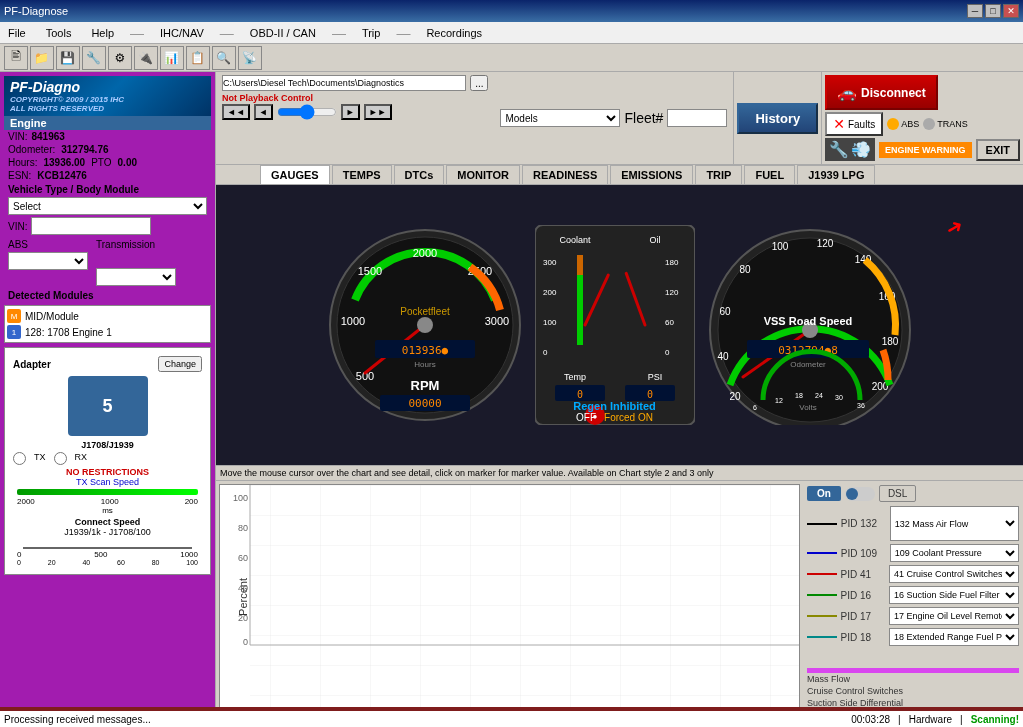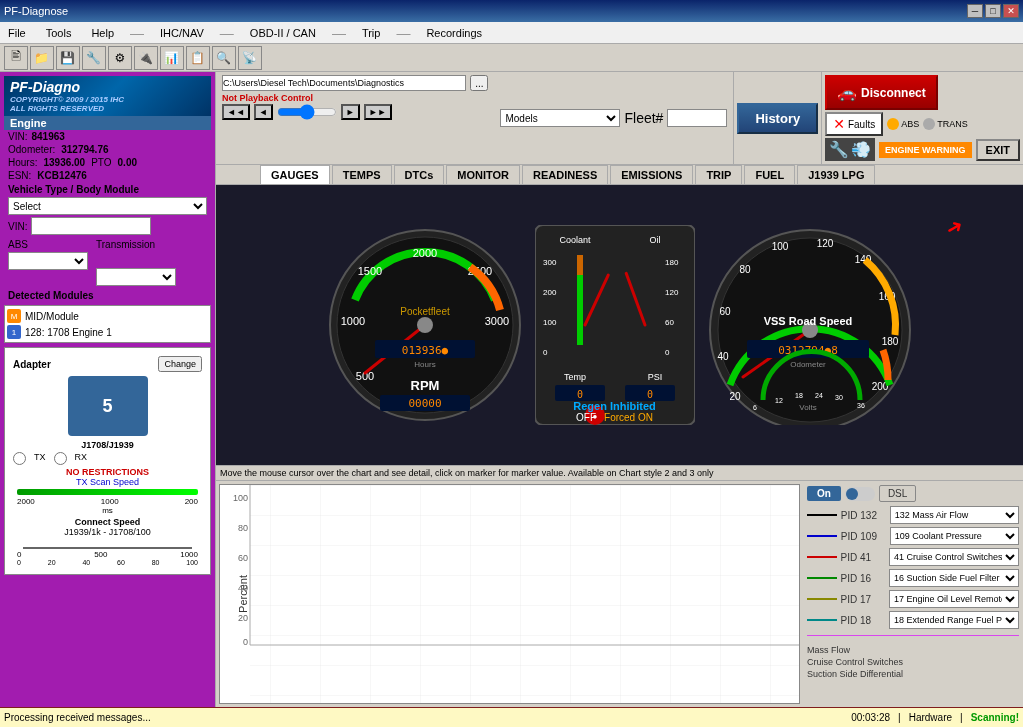--- a/index.html
+++ b/index.html
@@ -43,21 +43,21 @@
     .center-panel { flex: 1; display: flex; flex-direction: column; overflow: hidden; }
 
     .section-header { background: #336699; color: white; font-size: 11px; font-weight: bold; padding: 1px 6px; }
     .tab-bar { display: flex; background: #d4d0c8; border-bottom: 1px solid #aaa; padding-left: 44px; }
     .tab { padding: 3px 10px; background: #d4d0c8; border: 1px solid #aaa; border-bottom: none; cursor: pointer; font-size: 11px; font-weight: bold; margin-right: 2px; }
     .tab.active { background: white; border-bottom-color: white; }
 
     .pid-row { display: flex; align-items: center; gap: 4px; margin-bottom: 3px; }
 
     
-    .status-bar { background: #fef9c3; height: 20px; display: flex; align-items: center; border-top: 1px solid #7f1d1d; padding: 0 4px; font-size: 10px; gap: 8px; }
+    .status-bar { background: #ffffff; height: 20px; display: flex; align-items: center; border-top: 4px solid #7f1d1d; padding: 0 4px; font-size: 10px; gap: 8px; }
 
     
     .tooltip-box { position: absolute; top: 60px; left: 150px; background: #ffffcc; border: 2px solid #333; padding: 10px 14px; font-size: 13px; line-height: 1.5; z-index: 100; max-width: 340px; box-shadow: 3px 3px 8px rgba(0,0,0,0.4); }
     .vin-input { background: white; border: 1px solid #888; height: 18px; width: 120px; font-size: 10px; }
 
     
     .logo-area { background: linear-gradient(135deg, #003366 0%, #0066aa 50%, #003366 100%); color: white; padding: 3px 6px; font-size: 14px; font-weight: bold; font-style: italic; }
     .logo-sub { font-size: 8px; color: #aaccff; display: block; }
 
     .info-row { display: flex; align-items: center; gap: 4px; padding: 1px 4px; font-size: 10px; }
@@ -453,21 +453,21 @@
           <button style="background:#336699; color:white; border:none; padding:2px 10px; font-size:10px; font-weight:bold; cursor:pointer; border-radius:2px;">On</button>
           <div style="width:30px; height:14px; background:#ccc; border-radius:7px; position:relative; cursor:pointer;">
             <div style="width:12px; height:12px; background:#336699; border-radius:50%; position:absolute; top:1px; left:1px;"></div>
           </div>
           <button style="background:#d4d0c8; color:#333; border:1px solid #888; padding:2px 8px; font-size:10px; cursor:pointer; border-radius:2px;">DSL</button>
         </div>
 
         <div class="pid-row">
           <div style="width:30px; height:2px; background:#000000;"></div>
           <span style="font-size:10px; width:45px; color:#333;">PID 132</span>
-          <select style="width:130px; height:18px; font-size:9px; border:1px solid #888; background:white;">
+          <select style="width:130px; height:35px; font-size:9px; border:1px solid #888; background:white;">
             <option>132 Mass Air Flow</option>
           </select>
         </div>
         <div class="pid-row">
           <div style="width:30px; height:2px; background:#0000cc;"></div>
           <span style="font-size:10px; width:45px; color:#333;">PID 109</span>
           <select style="width:130px; height:18px; font-size:9px; border:1px solid #888; background:white;">
             <option>109 Coolant Pressure</option>
           </select>
         </div>
@@ -493,21 +493,21 @@
           </select>
         </div>
         <div class="pid-row">
           <div style="width:30px; height:2px; background:#008888;"></div>
           <span style="font-size:10px; width:45px; color:#333;">PID 18</span>
           <select style="width:130px; height:18px; font-size:9px; border:1px solid #888; background:white;">
             <option>18 Extended Range Fuel Pressure</option>
           </select>
         </div>
 
-        <div style="margin-top:6px; font-size:9px; color:#333; border-top:1px solid #d946ef; padding-top:8px;">
+        <div style="margin-top:22px; font-size:9px; color:#333; border-top:5px solid #d946ef; padding-top:0;">
           <div style="padding:1px 0;">Mass Flow</div>
           <div style="padding:1px 0;">Cruise Control Switches</div>
           <div style="padding:1px 0;">Suction Side Differential</div>
         </div>
       </div>
     </div>
   </div>
 </div>
 
 <div class="status-bar">

